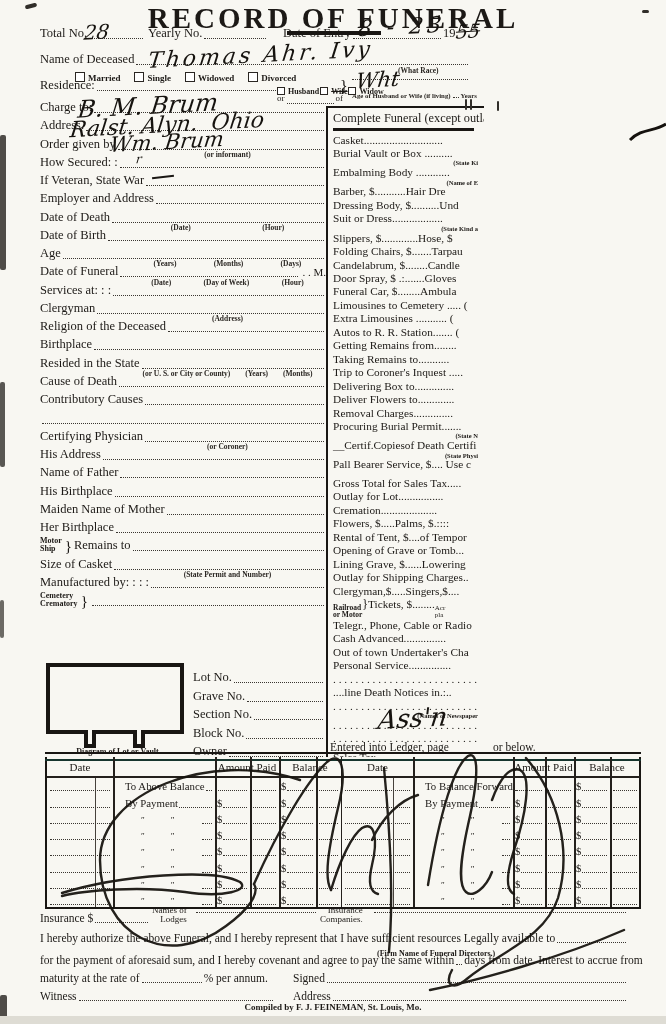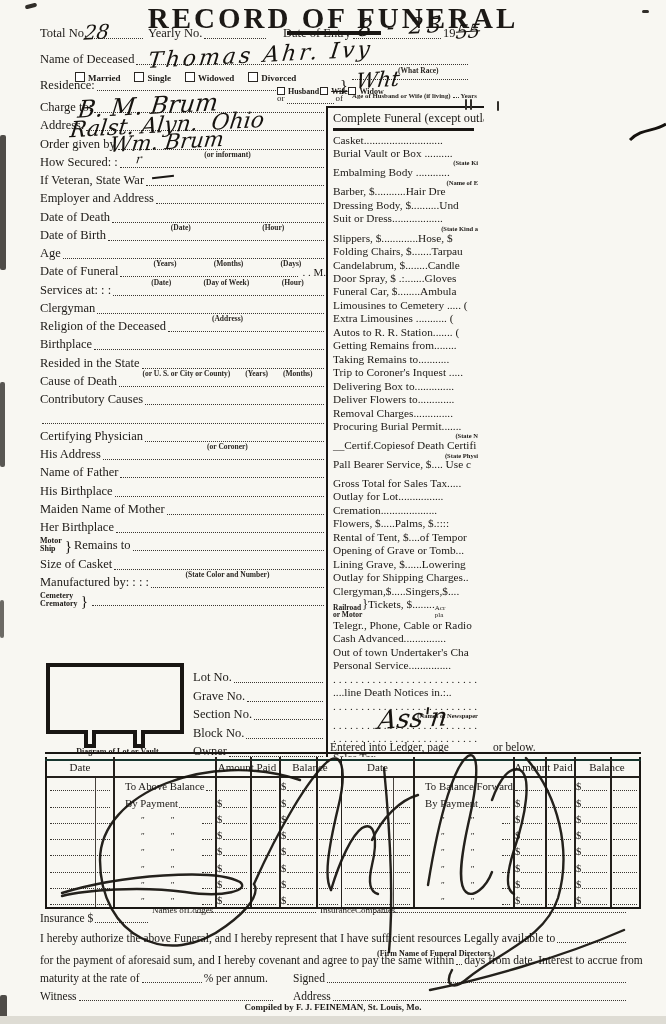--- a/index.html
+++ b/index.html
@@ -54,21 +54,21 @@
   .headline{position:absolute;left:0;right:0;top:19px;height:1.6px;background:#24201c;}
   .trows{position:absolute;left:0;right:0;top:20px;bottom:0;display:flex;flex-direction:column;}
   .trow{flex:1;display:flex;}
   .cell{display:flex;align-items:flex-end;box-sizing:border-box;padding:0 2px 1px 2px;}
   .cell .dots{margin:0 1px 1px 1px;}
   .desc{font-size:10.8px;white-space:pre;margin-left:10px;}
   .dollar{font-size:10.5px;}
   .ditto{letter-spacing:26px;padding-left:16px;font-size:9px;}
   
   .foot-lbl{font-size:11.5px;white-space:nowrap;}
-  .stack2{display:inline-flex;flex-direction:row;font-size:9px;line-height:9px;text-align:right;}
+  .stack2{display:inline-flex;flex-direction:column;font-size:9px;line-height:9px;text-align:right;}
   .firm-note{position:absolute;left:377px;top:949px;font-size:8px;font-weight:bold;}
   .compiled{position:absolute;left:0;top:1002px;width:100%;text-align:center;font-size:9px;font-weight:bold;}
   
   .smudge{position:absolute;background:#312e2a;border-radius:2px;}
   svg.overlay{position:absolute;pointer-events:none;}
 </style>
 </head>
 <body>
 
 <div class="page">
@@ -309,21 +309,21 @@
           <span class="lbl">Remains to</span>
           <span class="dots"></span>
         </div>
       </div>
       <div class="lrow">
         <div class="lline">
           <span class="lbl">Size of Casket</span>
           <span class="dots"></span>
         </div>
         <div class="subrow">
-          <span class="tiny">(State Color and Number)</span>
+          <span class="tiny">(State Permit and Number)</span>
         </div>
       </div>
       <div class="lrow">
         <div class="lline">
           <span class="lbl">Manufactured by: : : :</span>
           <span class="dots"></span>
         </div>
       </div>
       <div class="lrow">
         <div class="lline">

